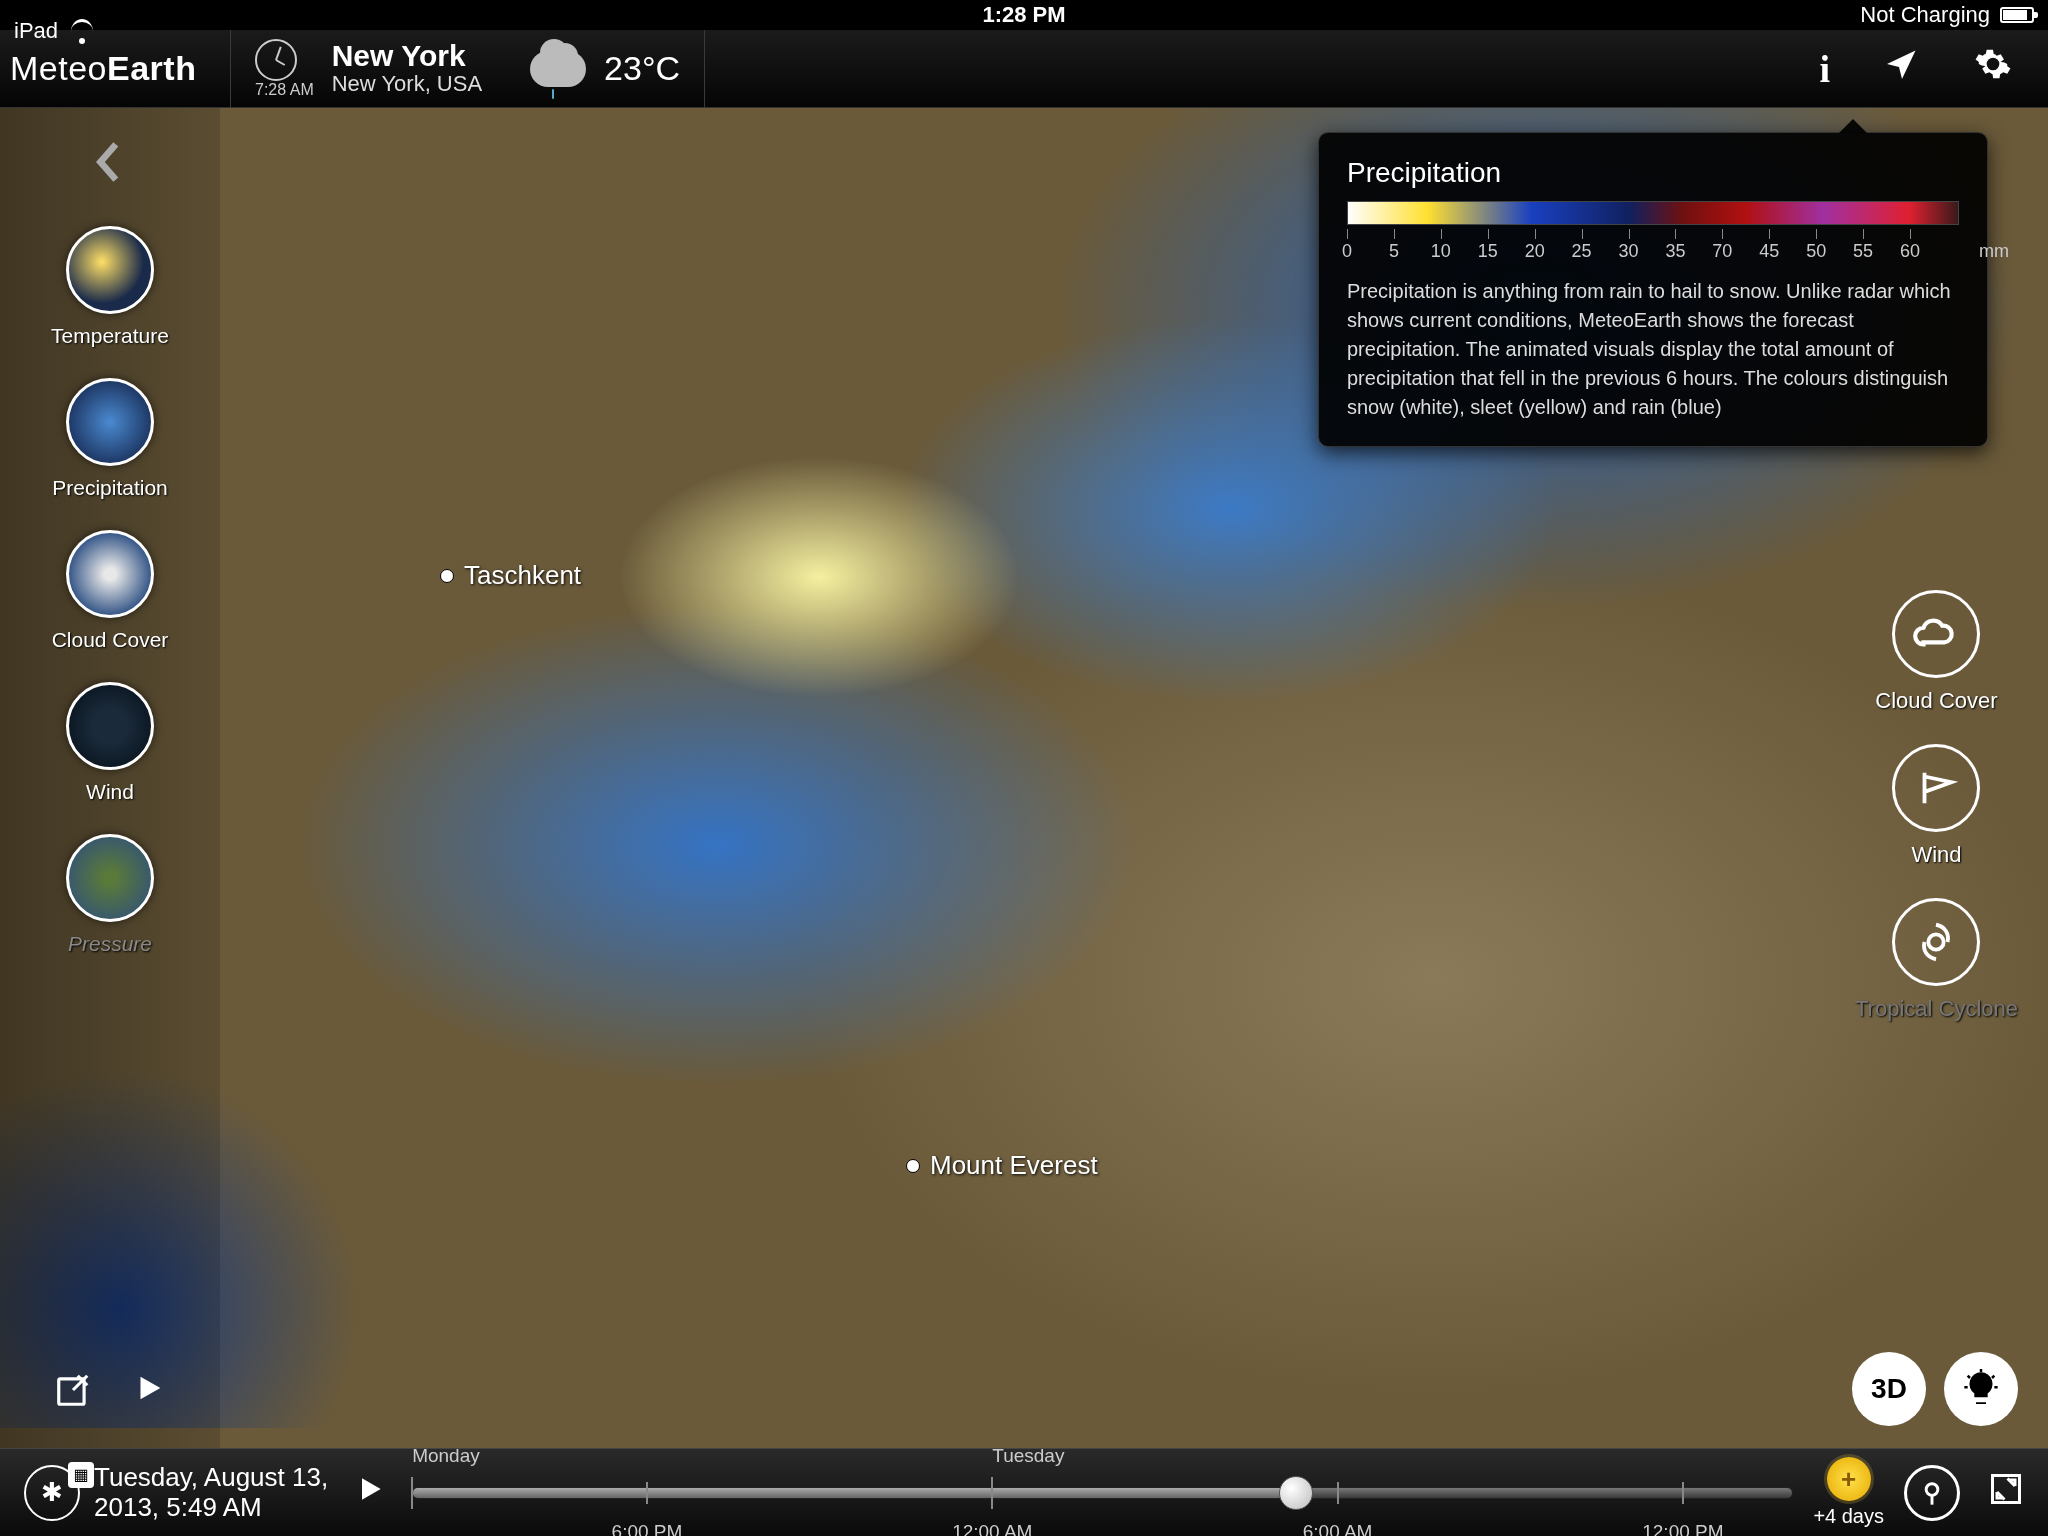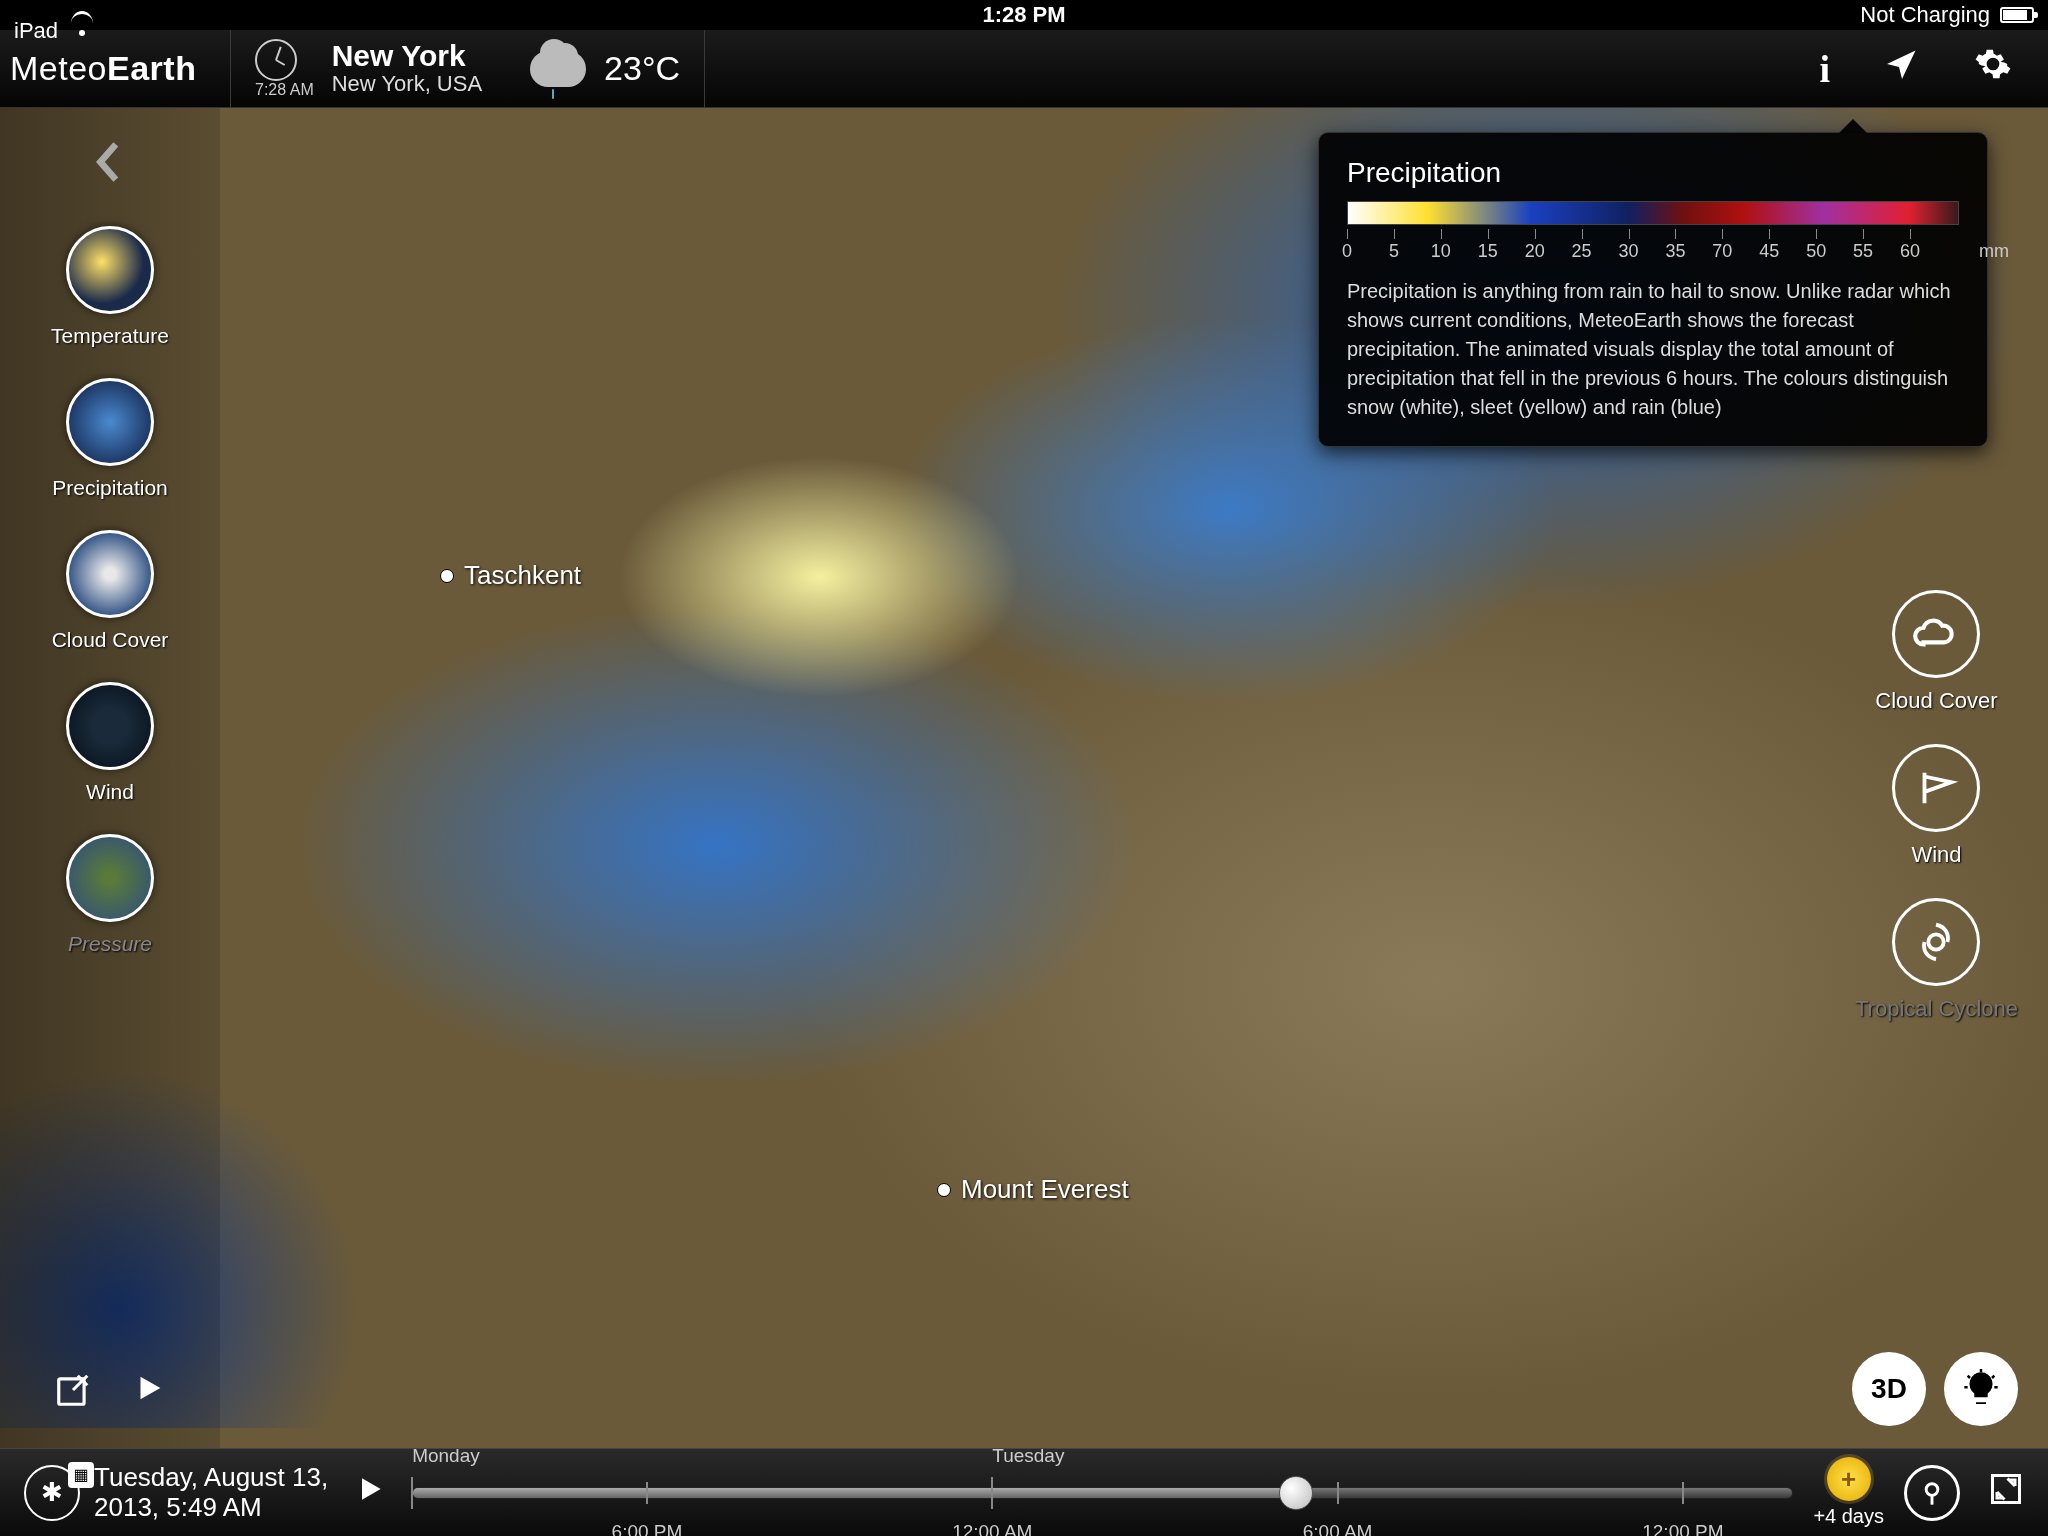--- a/index.html
+++ b/index.html
@@ -1,21 +1,21 @@
 <!DOCTYPE html>
 <html><head>
 <meta charset="utf-8">
 <style>
 * { margin:0; padding:0; box-sizing:border-box; font-family:-apple-system,Helvetica,Arial,sans-serif; }
 html,body { width:2048px; height:1536px; overflow:hidden; background:#000; color:#fff; }
 .screen { position:relative; width:2048px; height:1536px; }
 
 
 .statusbar { position:absolute; top:0; left:0; right:0; height:30px; background:#000; display:flex; align-items:center; padding:0 14px; font-size:22px; z-index:50; }
-.statusbar .left { display:flex; align-items:flex-start; gap:12px;margin-top:32px; }
+.statusbar .left { display:flex; align-items:flex-end; gap:12px;margin-top:32px; }
 .statusbar .center { position:absolute; left:50%; transform:translateX(-50%); font-weight:700; }
 .statusbar .right { margin-left:auto; display:flex; align-items:center; gap:10px; }
 
 
 .appheader { position:absolute; top:30px; left:0; right:0; height:78px; background:linear-gradient(#1b1b1b,#050505); border-bottom:1px solid #333; display:flex; align-items:center; z-index:40; }
 .brand { width:230px; padding-left:10px; font-size:34px; font-weight:300; letter-spacing:0.5px; }
 .brand b { font-weight:600; }
 .divider { width:1px; height:78px; background:#3a3a3a; }
 .locbox { display:flex; align-items:center; gap:18px; padding:0 24px; }
 .clockicon { width:42px; height:42px; border:2px solid #ccc; border-radius:50%; position:relative; }
@@ -164,21 +164,21 @@
           </svg>
       </span>
     </div>
   </div>
 
   <div class="map">
     <div class="map-label" style="left:440px; top:452px;">
       <span class="dot"></span>
       <span>Taschkent</span>
     </div>
-    <div class="map-label" style="left:937px; top:1042px;margin-top:24px;">
+    <div class="map-label" style="left:906px; top:1042px;">
       <span class="dot"></span>
       <span>Mount Everest</span>
     </div>
   </div>
 
   <div class="sidebar">
     <div class="backbtn">
       <svg width="34" height="44" viewBox="0 0 12 20" fill="none" stroke="#aaa" stroke-width="3">
           <path d="M10 2L3 10l7 8"></path>
         </svg>

